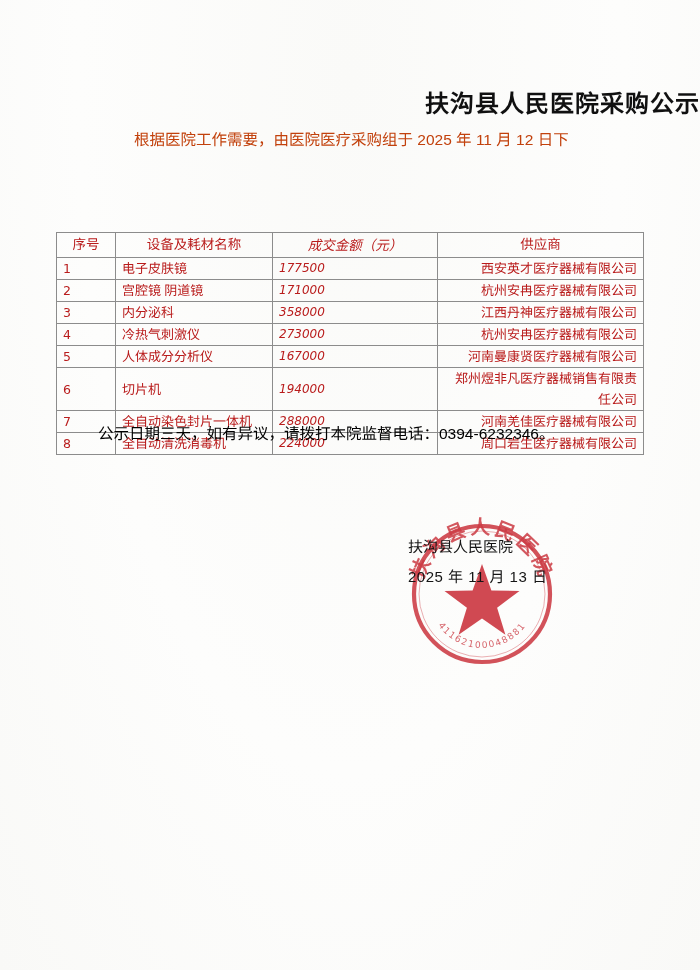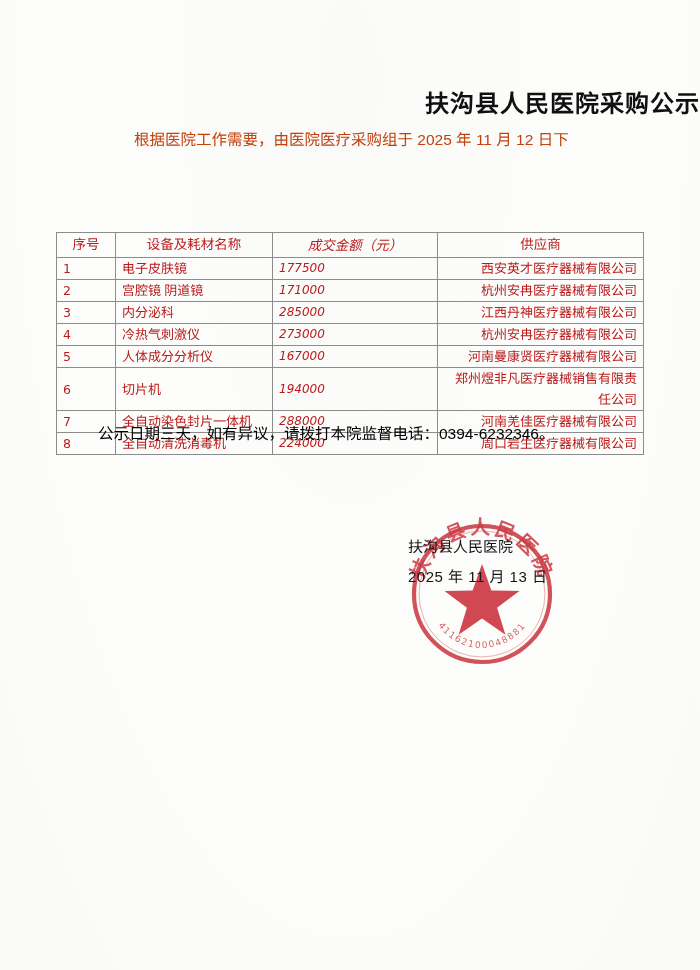--- a/index.html
+++ b/index.html
@@ -171,21 +171,21 @@
       </tr>
       <tr>
         <td class="col-idx">2</td>
         <td class="col-name">宫腔镜 阴道镜</td>
         <td class="col-amt">171000</td>
         <td class="col-sup">杭州安冉医疗器械有限公司</td>
       </tr>
       <tr>
         <td class="col-idx">3</td>
         <td class="col-name">内分泌科</td>
-        <td class="col-amt">285000</td>
+        <td class="col-amt">358000</td>
         <td class="col-sup">江西丹神医疗器械有限公司</td>
       </tr>
       <tr>
         <td class="col-idx">4</td>
         <td class="col-name">冷热气刺激仪</td>
         <td class="col-amt">273000</td>
         <td class="col-sup">杭州安冉医疗器械有限公司</td>
       </tr>
       <tr>
         <td class="col-idx">5</td>

